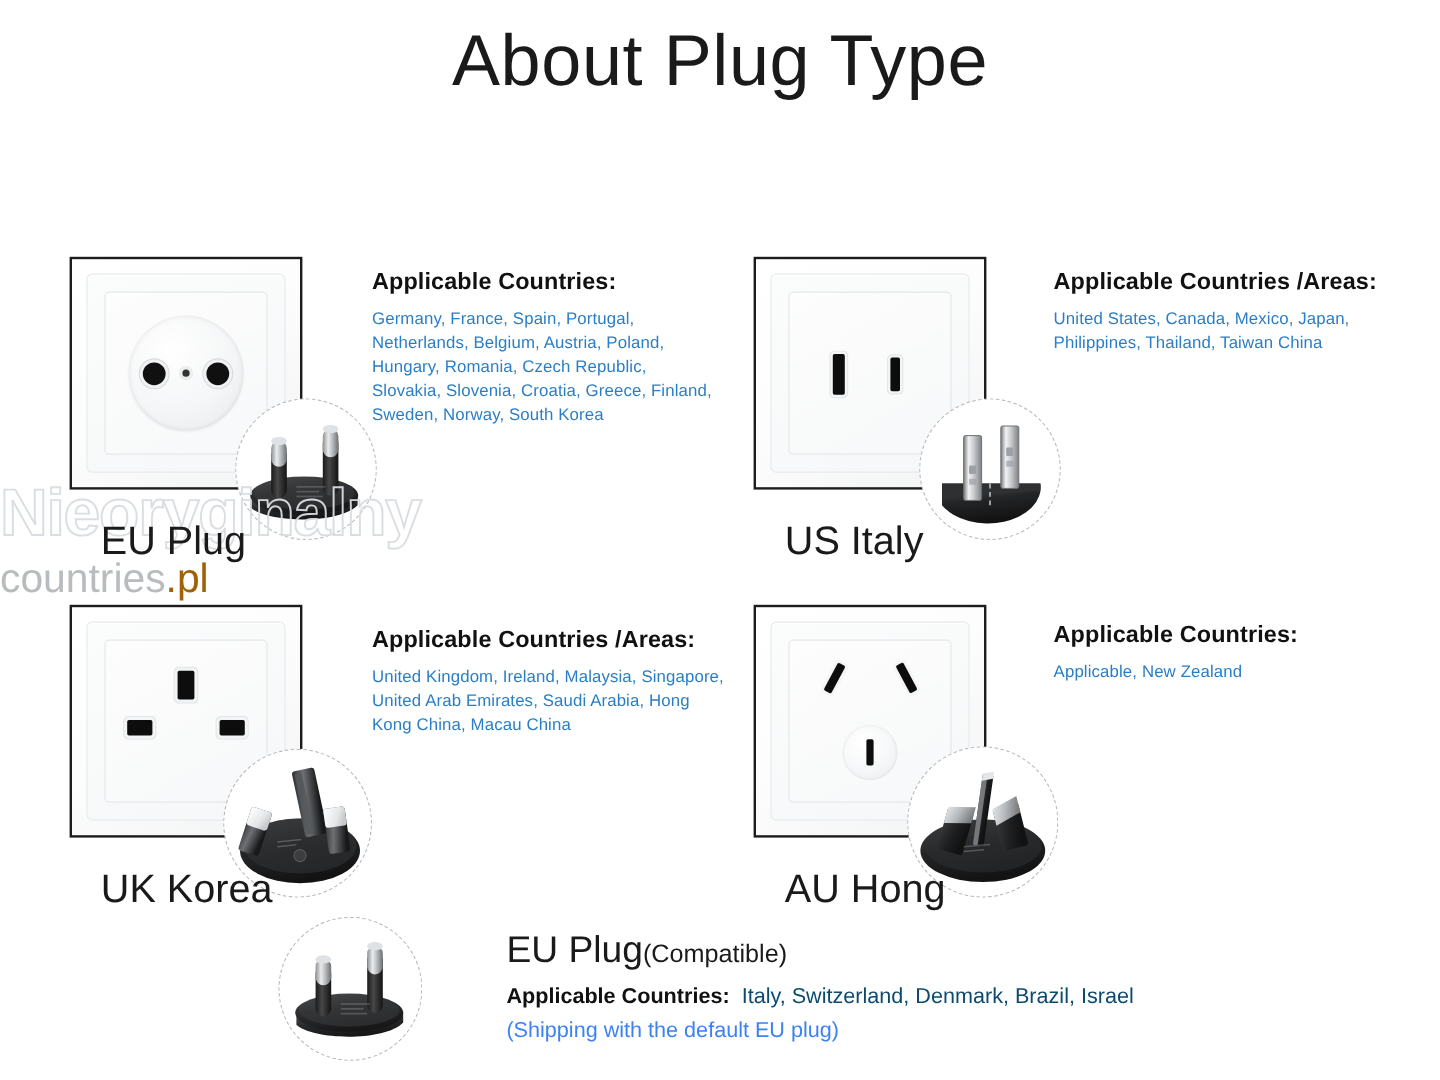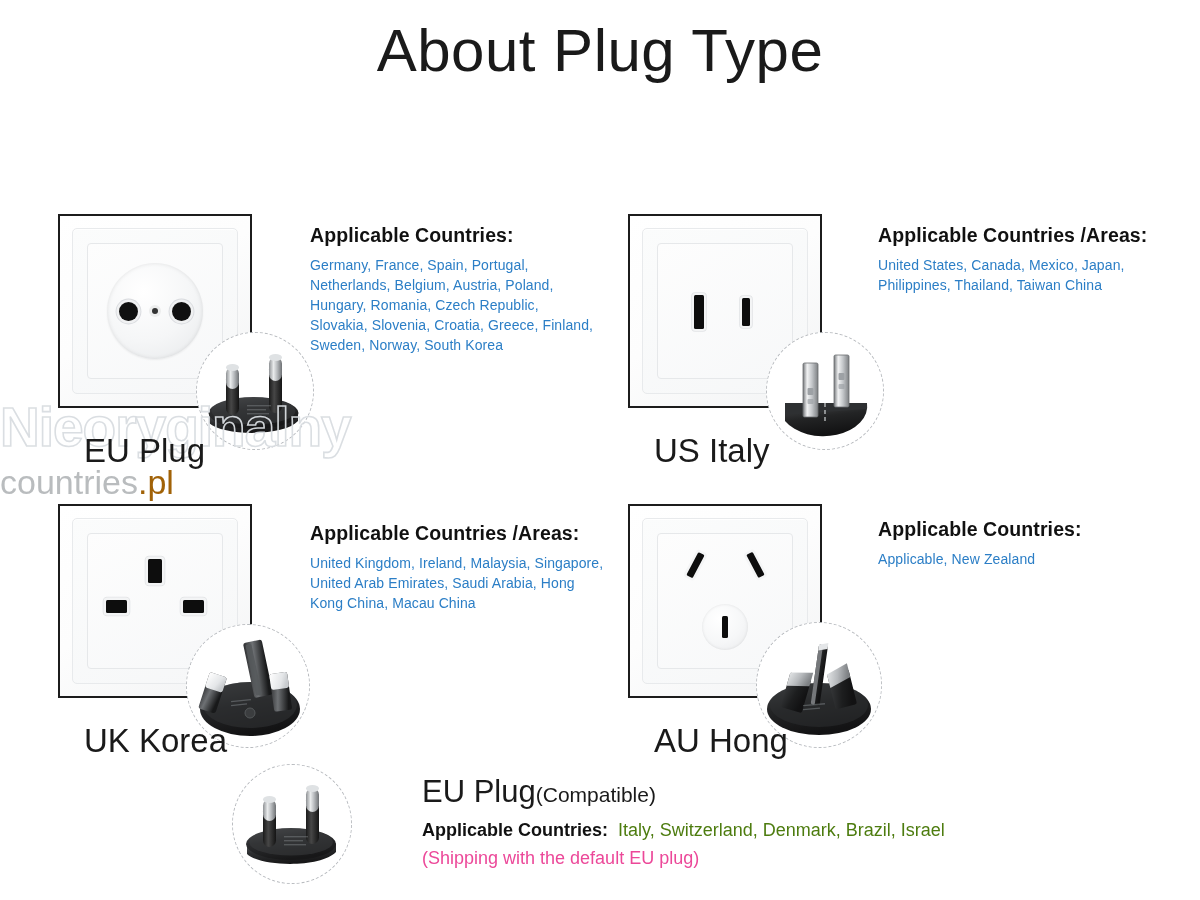--- a/index.html
+++ b/index.html
@@ -181,22 +181,22 @@
   }
   .compat-text { position: absolute; left: 148px; top: 12px; width: 640px; margin-left: 42px; }
   .compat-title {
     font-size: 31px; color: #1a1a1a; line-height: 1; white-space: nowrap;
   }
   .compat-title .small { font-size: 21px; }
   .compat-line {
     margin-top: 11px; font-size: 18px; line-height: 1.35; white-space: nowrap;
   }
   .compat-line .lbl { font-weight: 700; color: #111; }
-  .compat-line .val { color: #4d7c0f; }
-  .compat-note { margin-top: 6px; font-size: 18px; color: #ec4899; }
+  .compat-line .val { color: #0c4a6e; }
+  .compat-note { margin-top: 6px; font-size: 18px; color: #3b82f6; }
 </style>
 </head>
 <body>
 
 <div class="page">
 
   <div class="title">About Plug Type</div>
 
   <div class="watermark">
     <div class="wm-main">Nieoryginalny</div>

